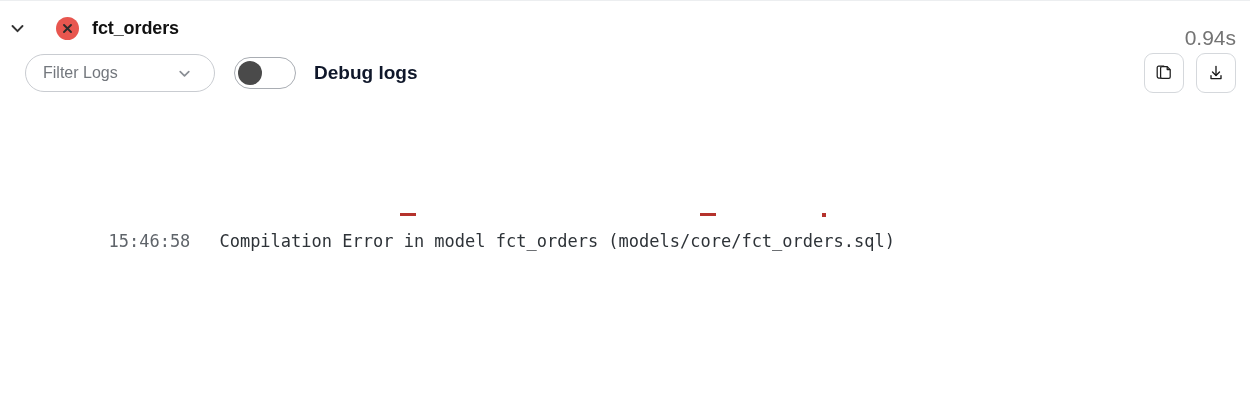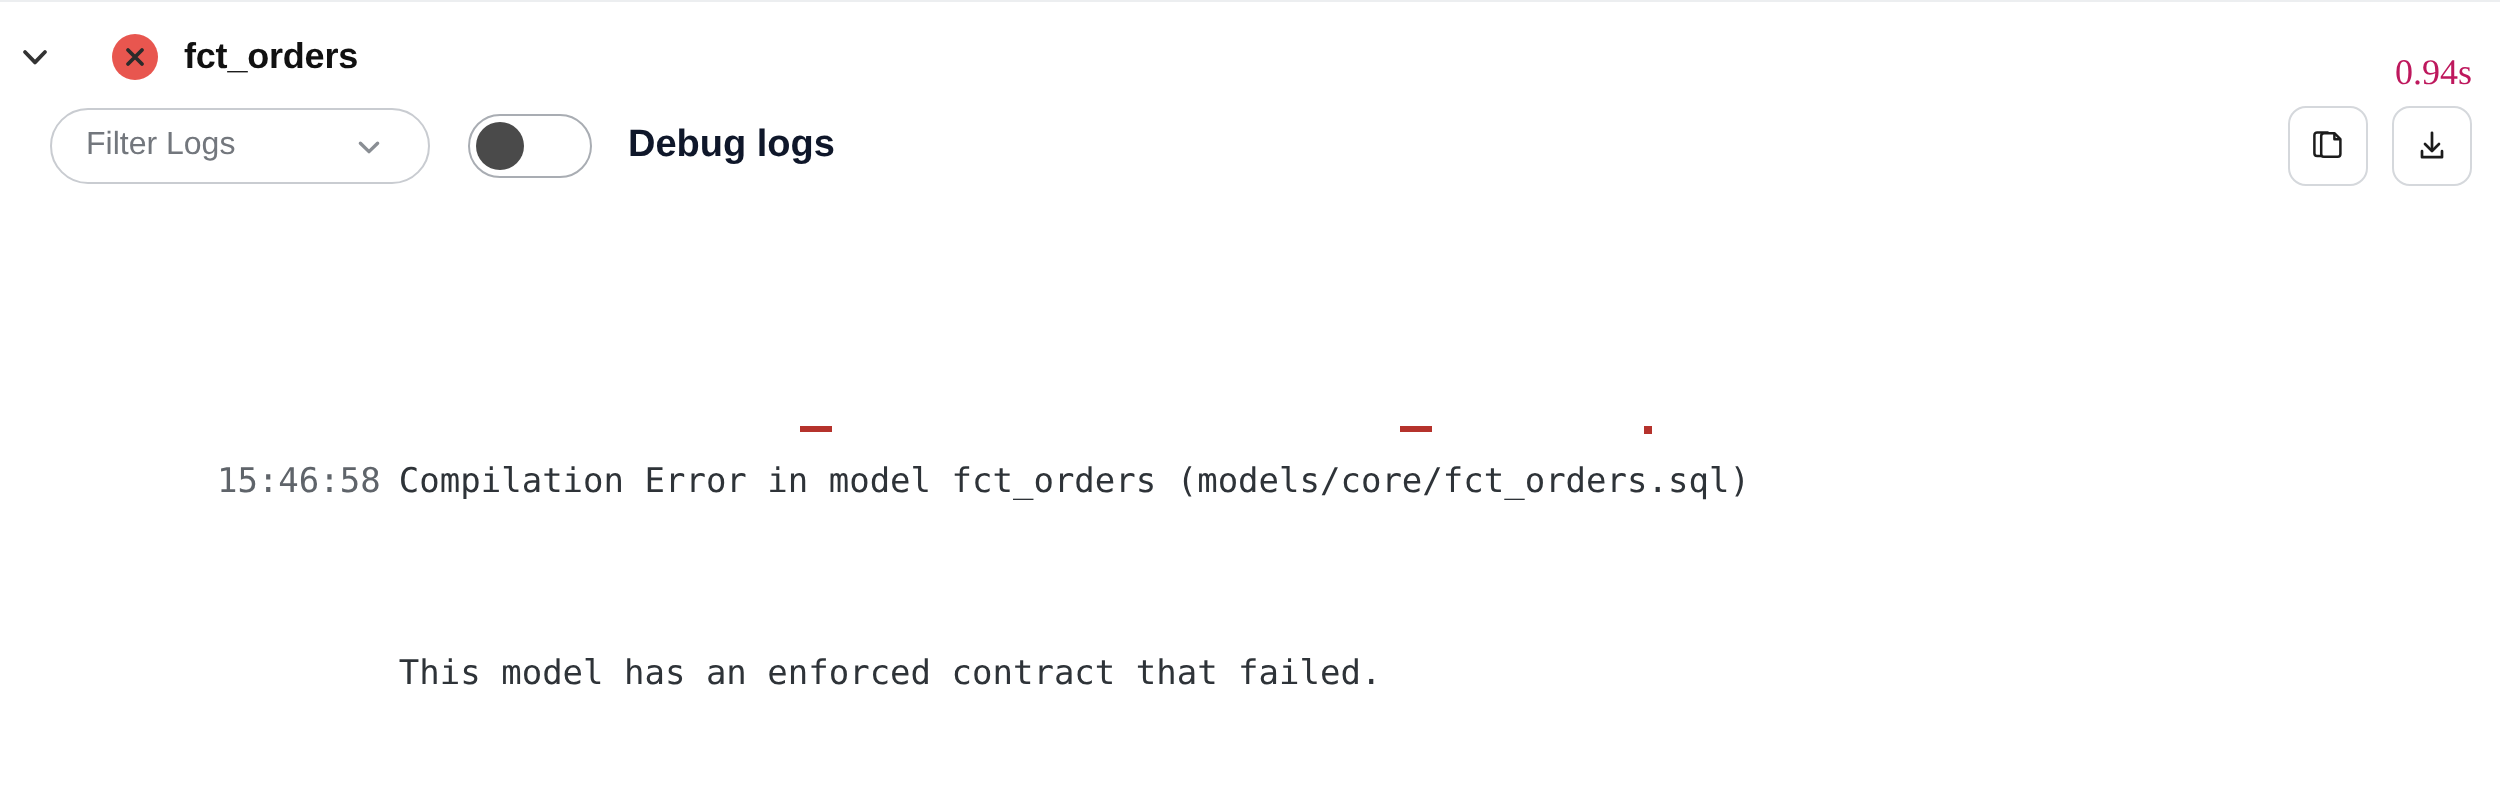--- a/index.html
+++ b/index.html
@@ -66,24 +66,23 @@
     font-weight: bold;
     color: #111111;
     letter-spacing: -0.1px;
     white-space: nowrap;
   }
 
   .elapsed {
     position: absolute;
     right: 14px;
     top: 15px;
-    font-size: 18px;
-    color: #be185d;
-    white-space: nowrap;
-    font-family: Liberation Serif, serif;
+    font-size: 21px;
+    color: #737373;
+    white-space: nowrap;
   }
 
   
   .toolbar {
     position: absolute;
     top: 53px;
     left: 0;
     width: 1250px;
     height: 40px;
     display: flex;
@@ -202,21 +201,21 @@
   .log-line { height: 32px; }
 
   .log-ts {
     display: inline-block;
     width: 138px;
     padding-left: 38px;
     box-sizing: border-box;
     color: #5f646a;
     text-align: center;
   }
-  .log-msg { color: #2e3338; }
+  .log-msg { color: #2e3338; margin-left: 20px; }
 </style>
 </head>
 <body>
 
 <div class="top-divider"></div>
 
 <div class="header-row">
 
   <div class="chevron-btn">
     <svg width="17" height="17" viewBox="0 0 17 17" aria-hidden="true">
@@ -274,23 +273,20 @@
 
   <div class="clip-frag" style="left:400px; top:112px; width:16px; height:3px;"></div>
   <div class="clip-frag" style="left:700px; top:112px; width:16px; height:3px;"></div>
   <div class="clip-frag" style="left:822px; top:112px; width:4px; height:4px;"></div>
 
   <div class="log-body">
     <div class="log-line">
       <span class="log-ts">15:46:58</span><span class="log-msg">Compilation Error in model fct_orders (models/core/fct_orders.sql)</span>
     </div>
     <div class="log-line">
-      <span class="log-ts"></span><span class="log-msg">This model has an enforced contract that failed.</span>
-    </div>
-    <div class="log-line">
       <span class="log-ts"></span>
     </div>
     
     
     
     
     
     
   </div>
 </div>

